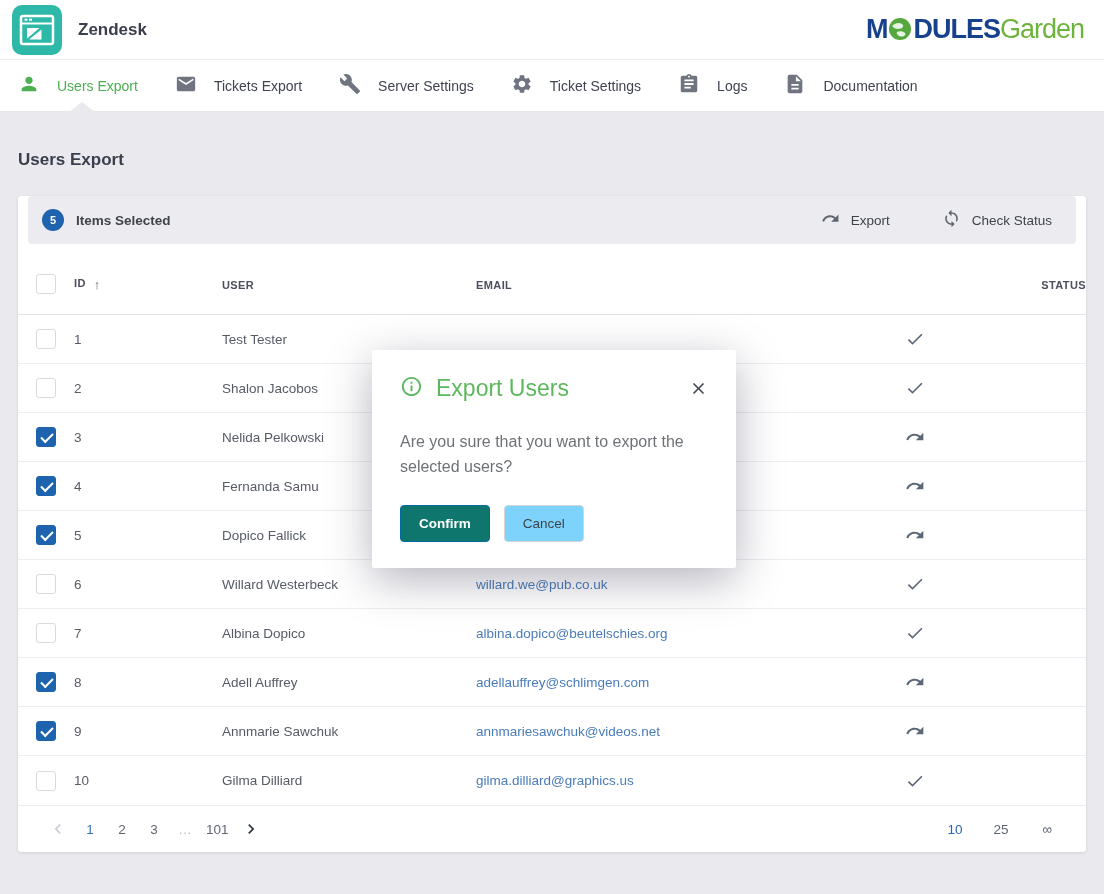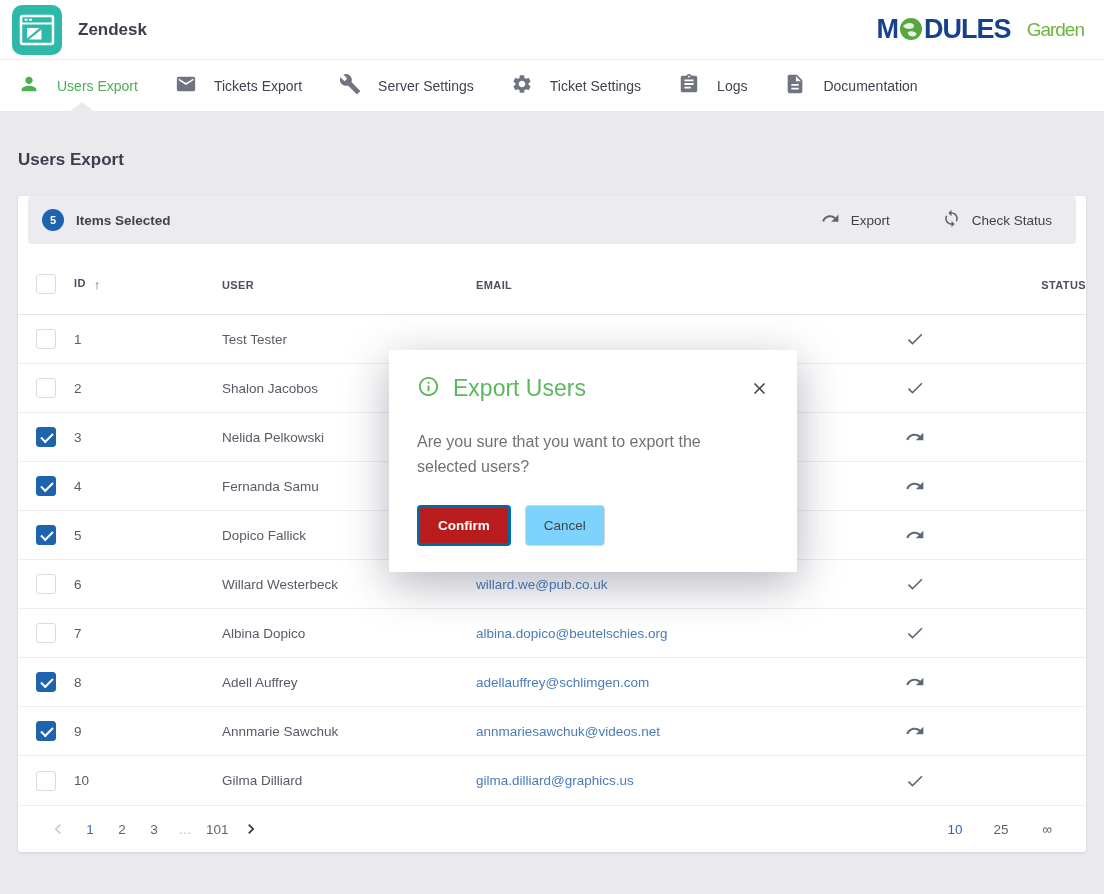--- a/index.html
+++ b/index.html
@@ -15,21 +15,21 @@
   
   .topbar {
     height:60px; background:#fff; display:flex; align-items:center;
     padding:0 20px 0 12px; border-bottom:1px solid #ececf0;
   }
   .app-logo { width:50px; height:50px; border-radius:10px; background:#2eb8a8; flex:0 0 auto; }
   .app-title { font-size:17px; font-weight:bold; color:#3b3e4d; margin-left:16px; }
   .brand { margin-left:auto; display:flex; align-items:center; line-height:1; }
   .brand-bold { font-size:27px; font-weight:bold; color:#17418c; letter-spacing:-1px; }
   .brand-globe { margin:0 1px; position:relative; top:1px; }
-  .brand-garden { font-size:19px; color:#6db43c; font-weight:400; letter-spacing:-1px;margin-left:16px; }
+  .brand-garden { font-size:27px; color:#6db43c; font-weight:400; letter-spacing:-1px; }
 
   
   .tabs {
     height:52px; background:#fff; display:flex; align-items:center;
     padding-left:18px; position:relative; border-bottom:1px solid #e6e6ea;
   }
   .tab { display:flex; align-items:center; gap:17px; margin-right:37px; cursor:pointer; }
   .tab svg { fill:#6f7480; }
   .tab-label { font-size:14px; font-weight:500; color:#3f4450; }
   .tab.active svg { fill:#4caf50; }
@@ -100,32 +100,32 @@
   .pg-chevron svg { fill:#2f3542; }
   .page-num { min-width:20px; text-align:center; color:#5f6570; font-weight:500; cursor:pointer; }
   .page-num.active { color:#3a6fb5; }
   .ellipsis { color:#b9bcc2; min-width:18px; text-align:center; }
   .pager-right { margin-left:auto; display:flex; align-items:center; gap:24px; }
   .page-size { color:#5f6570; font-weight:500; cursor:pointer; min-width:22px; text-align:center; }
   .page-size.active { color:#2b66b0; }
 
   
   .modal {
-    position:absolute; left:389px; top:350px; width:408px; min-height:215px;
+    position:absolute; left:372px; top:350px; width:364px; min-height:215px;
     background:#fff; border-radius:2px; box-shadow:0 12px 45px rgba(40,40,70,.35);
     padding:25px 28px 26px 28px; z-index:10;
   }
   .modal-head { display:flex; align-items:center; }
   .modal-title { font-size:23px; color:#5cb85c; font-weight:500; margin-left:13px; }
   .modal-close { margin-left:auto; background:none; border:none; cursor:pointer; display:flex; }
   .modal-close svg { fill:#3f434c; }
   .modal-message { margin-top:28px; font-size:16px; line-height:1.55; color:#6e7277; max-width:320px; }
   .modal-actions { margin-top:25px; display:flex; gap:14px; }
   .btn { font-family:inherit; font-size:13.5px; border-radius:4px; padding:10px 18px; cursor:pointer; }
-  .btn-confirm { background:#b91c1c; border:3px solid #0369a1; color:#fff; font-weight:bold; }
+  .btn-confirm { background:#0f766e; border:1px solid #0369a1; color:#fff; font-weight:bold; }
   .btn-cancel { background:#7dd3fc; border:1px solid #d6d6da; color:#3f434c; font-weight:500; }
 </style>
 </head>
 <body>
 
 <div class="page">
 
   <header class="topbar">
     <div class="app-logo">
       <svg width="50" height="50" viewBox="0 0 50 50">

